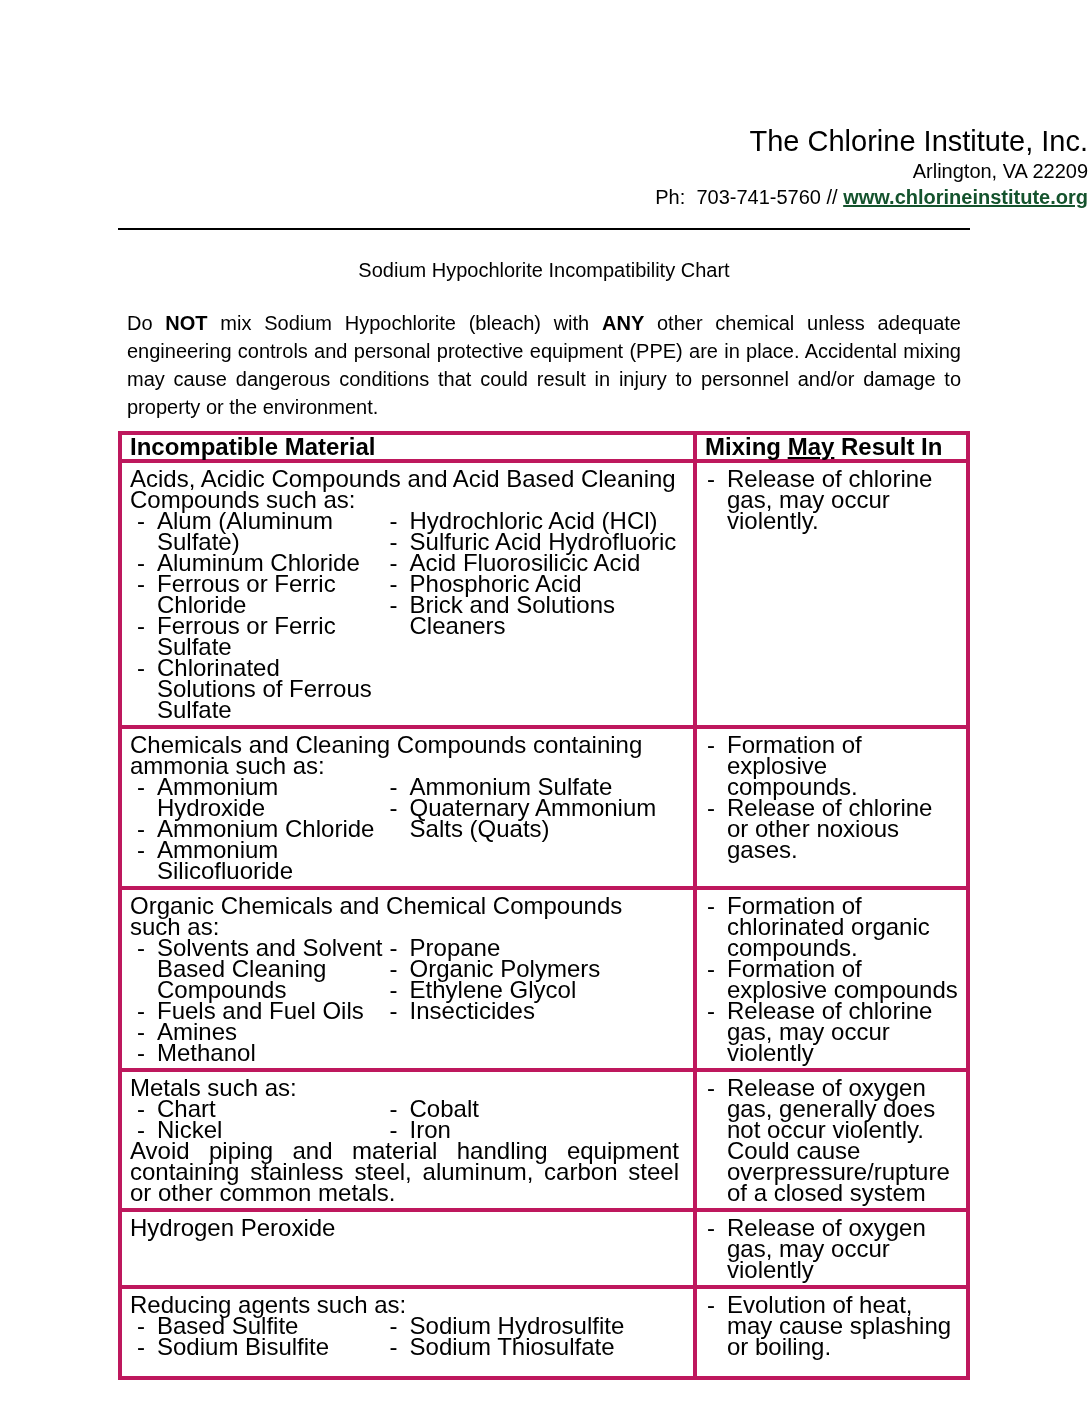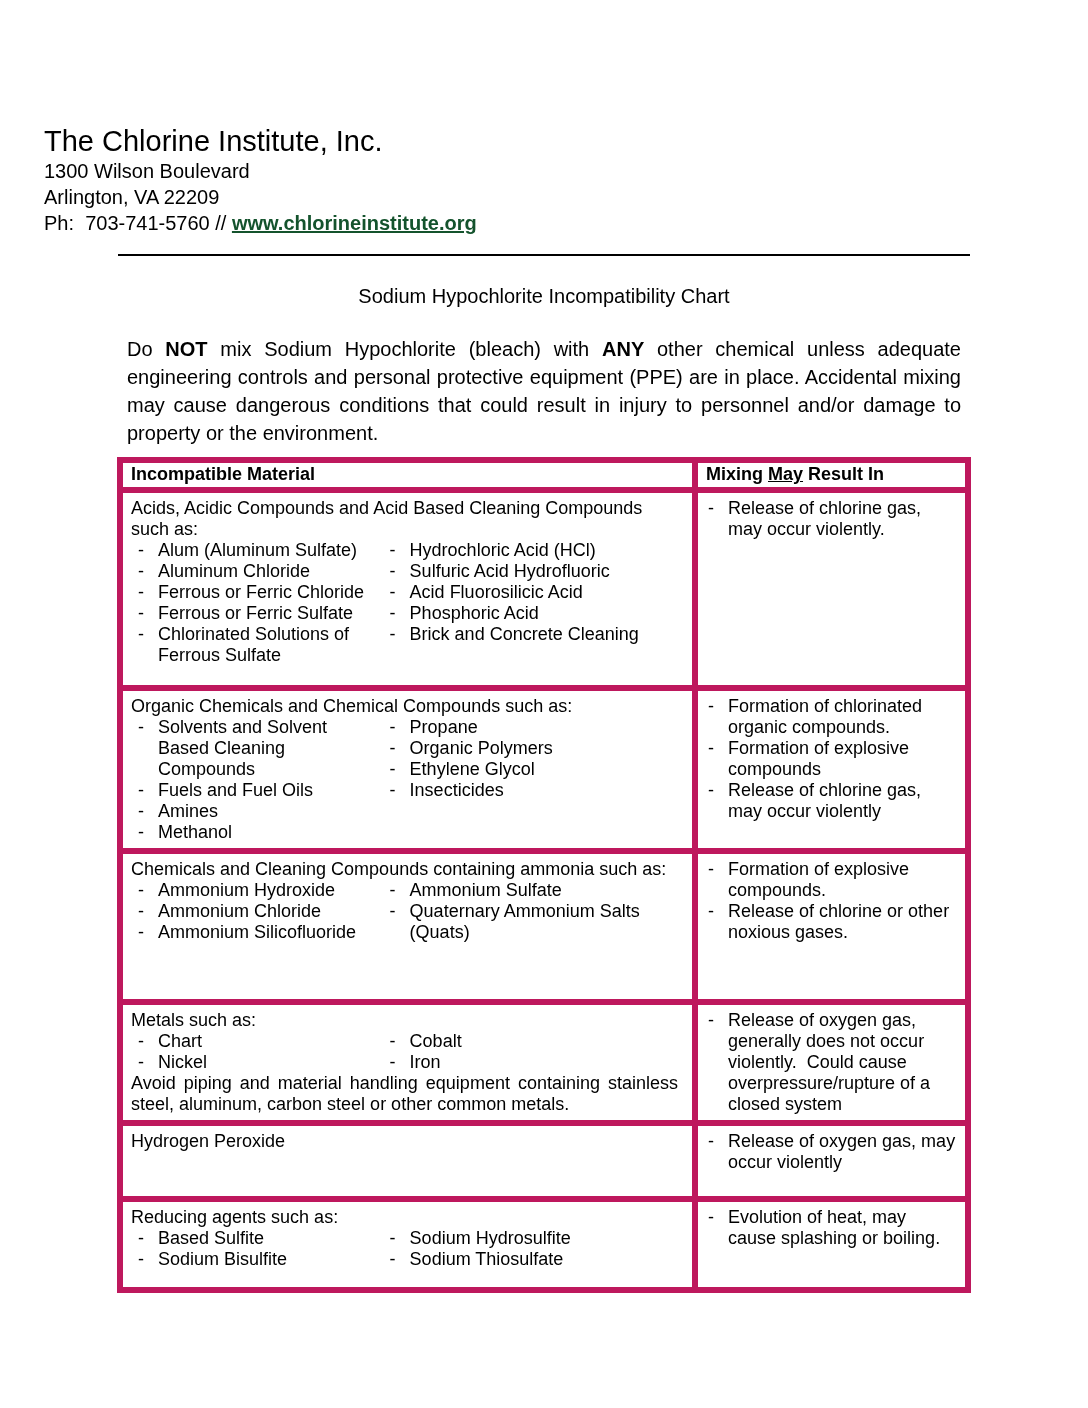--- a/index.html
+++ b/index.html
@@ -7,21 +7,21 @@
   .page {
     width: 1088px;
     height: 1408px;
     margin: 0 auto;
     background: #ffffff;
     color: #000000;
     font-family: "Liberation Sans", "DejaVu Sans", sans-serif;
     overflow: hidden;
   }
   
-  .letterhead { text-align: left; padding-top: 124px; padding-left: 44px; }
+  .letterhead { text-align: right; padding-top: 124px; padding-left: 44px; }
   .org-name  { font-size: 29px; line-height: 34px; }
   .addr-line { font-size: 20px; line-height: 26px; }
   .phone-line { font-size: 20px; line-height: 26px; white-space: pre-wrap; }
   .site-link { color: #14532d; font-weight: bold; text-decoration: underline; cursor: pointer; }
   .rule {
     width: 852px; margin: 18px auto 0;
     border: none; border-top: 2px solid #000;
   }
   
   .doc-title { text-align: center; font-size: 20px; line-height: 26px; margin-top: 27px; }
@@ -30,22 +30,22 @@
     font-size: 20px; line-height: 28px; text-align: justify;
   }
   
   table.incompat {
     width: 848px; margin: 10px auto 0;
     border-collapse: collapse; table-layout: fixed;
   }
   col.c1 { width: 575px; }
   col.c2 { width: 273px; }
   th, td {
-    border: 6px solid #be185d; vertical-align: top;
-    font-size: 18px; line-height: 21px;
+    border: 4px solid #be185d; vertical-align: top;
+    font-size: 24px; line-height: 21px;
   }
   th { font-weight: bold; text-align: left; padding: 1px 8px 2px 8px; height: 19px; }
   td.cell-left  { padding: 5px 14px 5px 8px; }
   td.cell-right { padding: 5px 8px 5px 10px; }
   tbody tr:nth-child(1) { height: 198px; border-radius: 28px; }
   tbody tr:nth-child(2) { height: 114px; }
   tbody tr:nth-child(3) { height: 151px; }
   tbody tr:nth-child(4) { height: 92px; }
   tbody tr:nth-child(5) { height: 76px; }
   tbody tr:nth-child(6) { height: 91px; }
@@ -61,21 +61,20 @@
   .u { text-decoration: underline; }
   .b { font-weight: bold; }
 </style>
 </head>
 <body>
 
 <div class="page">
 
   <div class="letterhead">
     <div class="org-name">The Chlorine Institute, Inc.</div>
-    <div class="addr-line">1300 Wilson Boulevard</div>
     <div class="addr-line">Arlington, VA 22209</div>
     <div class="phone-line"><span>Ph:  703-741-5760 // </span><a class="site-link">www.chlorineinstitute.org</a></div>
   </div>
 
   <hr class="rule">
 
   <div class="doc-title">Sodium Hypochlorite Incompatibility Chart</div>
 
   <p class="warning"><span>Do </span><span class="b">NOT</span><span> mix Sodium Hypochlorite (bleach) with </span><span class="b">ANY</span><span> other chemical unless adequate engineering controls and personal protective equipment (PPE) are in place.  Accidental mixing may cause dangerous conditions that could result in injury to personnel and/or damage to property or the environment.</span></p>
 
@@ -129,38 +128,83 @@
                 <div class="bullet">
                   <span class="dash">-</span>
                   <span class="btxt">Acid Fluorosilicic Acid</span>
                 </div>
                 <div class="bullet">
                   <span class="dash">-</span>
                   <span class="btxt">Phosphoric Acid</span>
                 </div>
                 <div class="bullet">
                   <span class="dash">-</span>
-                  <span class="btxt">Brick and Concrete Cleaning</span>
+                  <span class="btxt">Brick and Solutions Cleaners</span>
                 </div>
               </div>
       </div>
 
     </td>
     <td class="cell-right">
       <div class="results">
               <div class="bullet">
                 <span class="dash">-</span>
                 <span class="btxt">Release of chlorine gas, may occur violently.</span>
               </div>
             </div>
     </td>
   </tr>
 
   <tr>
     <td class="cell-left">
+      <div class="intro">Chemicals and Cleaning Compounds containing ammonia such as:</div>
+      <div class="bullets">
+        <div class="bullet-col col1">
+                <div class="bullet">
+                  <span class="dash">-</span>
+                  <span class="btxt">Ammonium Hydroxide</span>
+                </div>
+                <div class="bullet">
+                  <span class="dash">-</span>
+                  <span class="btxt">Ammonium Chloride</span>
+                </div>
+                <div class="bullet">
+                  <span class="dash">-</span>
+                  <span class="btxt">Ammonium Silicofluoride</span>
+                </div>
+              </div>
+        <div class="bullet-col col2">
+                <div class="bullet">
+                  <span class="dash">-</span>
+                  <span class="btxt">Ammonium Sulfate</span>
+                </div>
+                <div class="bullet">
+                  <span class="dash">-</span>
+                  <span class="btxt">Quaternary Ammonium Salts (Quats)</span>
+                </div>
+              </div>
+      </div>
+
+    </td>
+    <td class="cell-right">
+      <div class="results">
+              <div class="bullet">
+                <span class="dash">-</span>
+                <span class="btxt">Formation of explosive compounds.</span>
+              </div>
+              <div class="bullet">
+                <span class="dash">-</span>
+                <span class="btxt">Release of chlorine or other noxious gases.</span>
+              </div>
+            </div>
+    </td>
+  </tr>
+
+  <tr>
+    <td class="cell-left">
       <div class="intro">Organic Chemicals and Chemical Compounds such as:</div>
       <div class="bullets">
         <div class="bullet-col col1">
                 <div class="bullet">
                   <span class="dash">-</span>
                   <span class="btxt">Solvents and Solvent Based Cleaning Compounds</span>
                 </div>
                 <div class="bullet">
                   <span class="dash">-</span>
                   <span class="btxt">Fuels and Fuel Oils</span>
@@ -201,65 +245,20 @@
                 <span class="dash">-</span>
                 <span class="btxt">Formation of chlorinated organic compounds.</span>
               </div>
               <div class="bullet">
                 <span class="dash">-</span>
                 <span class="btxt">Formation of explosive compounds</span>
               </div>
               <div class="bullet">
                 <span class="dash">-</span>
                 <span class="btxt">Release of chlorine gas, may occur violently</span>
-              </div>
-            </div>
-    </td>
-  </tr>
-
-  <tr>
-    <td class="cell-left">
-      <div class="intro">Chemicals and Cleaning Compounds containing ammonia such as:</div>
-      <div class="bullets">
-        <div class="bullet-col col1">
-                <div class="bullet">
-                  <span class="dash">-</span>
-                  <span class="btxt">Ammonium Hydroxide</span>
-                </div>
-                <div class="bullet">
-                  <span class="dash">-</span>
-                  <span class="btxt">Ammonium Chloride</span>
-                </div>
-                <div class="bullet">
-                  <span class="dash">-</span>
-                  <span class="btxt">Ammonium Silicofluoride</span>
-                </div>
-              </div>
-        <div class="bullet-col col2">
-                <div class="bullet">
-                  <span class="dash">-</span>
-                  <span class="btxt">Ammonium Sulfate</span>
-                </div>
-                <div class="bullet">
-                  <span class="dash">-</span>
-                  <span class="btxt">Quaternary Ammonium Salts (Quats)</span>
-                </div>
-              </div>
-      </div>
-
-    </td>
-    <td class="cell-right">
-      <div class="results">
-              <div class="bullet">
-                <span class="dash">-</span>
-                <span class="btxt">Formation of explosive compounds.</span>
-              </div>
-              <div class="bullet">
-                <span class="dash">-</span>
-                <span class="btxt">Release of chlorine or other noxious gases.</span>
               </div>
             </div>
     </td>
   </tr>
 
   <tr>
     <td class="cell-left">
       <div class="intro">Metals such as:</div>
       <div class="bullets">
         <div class="bullet-col col1">

